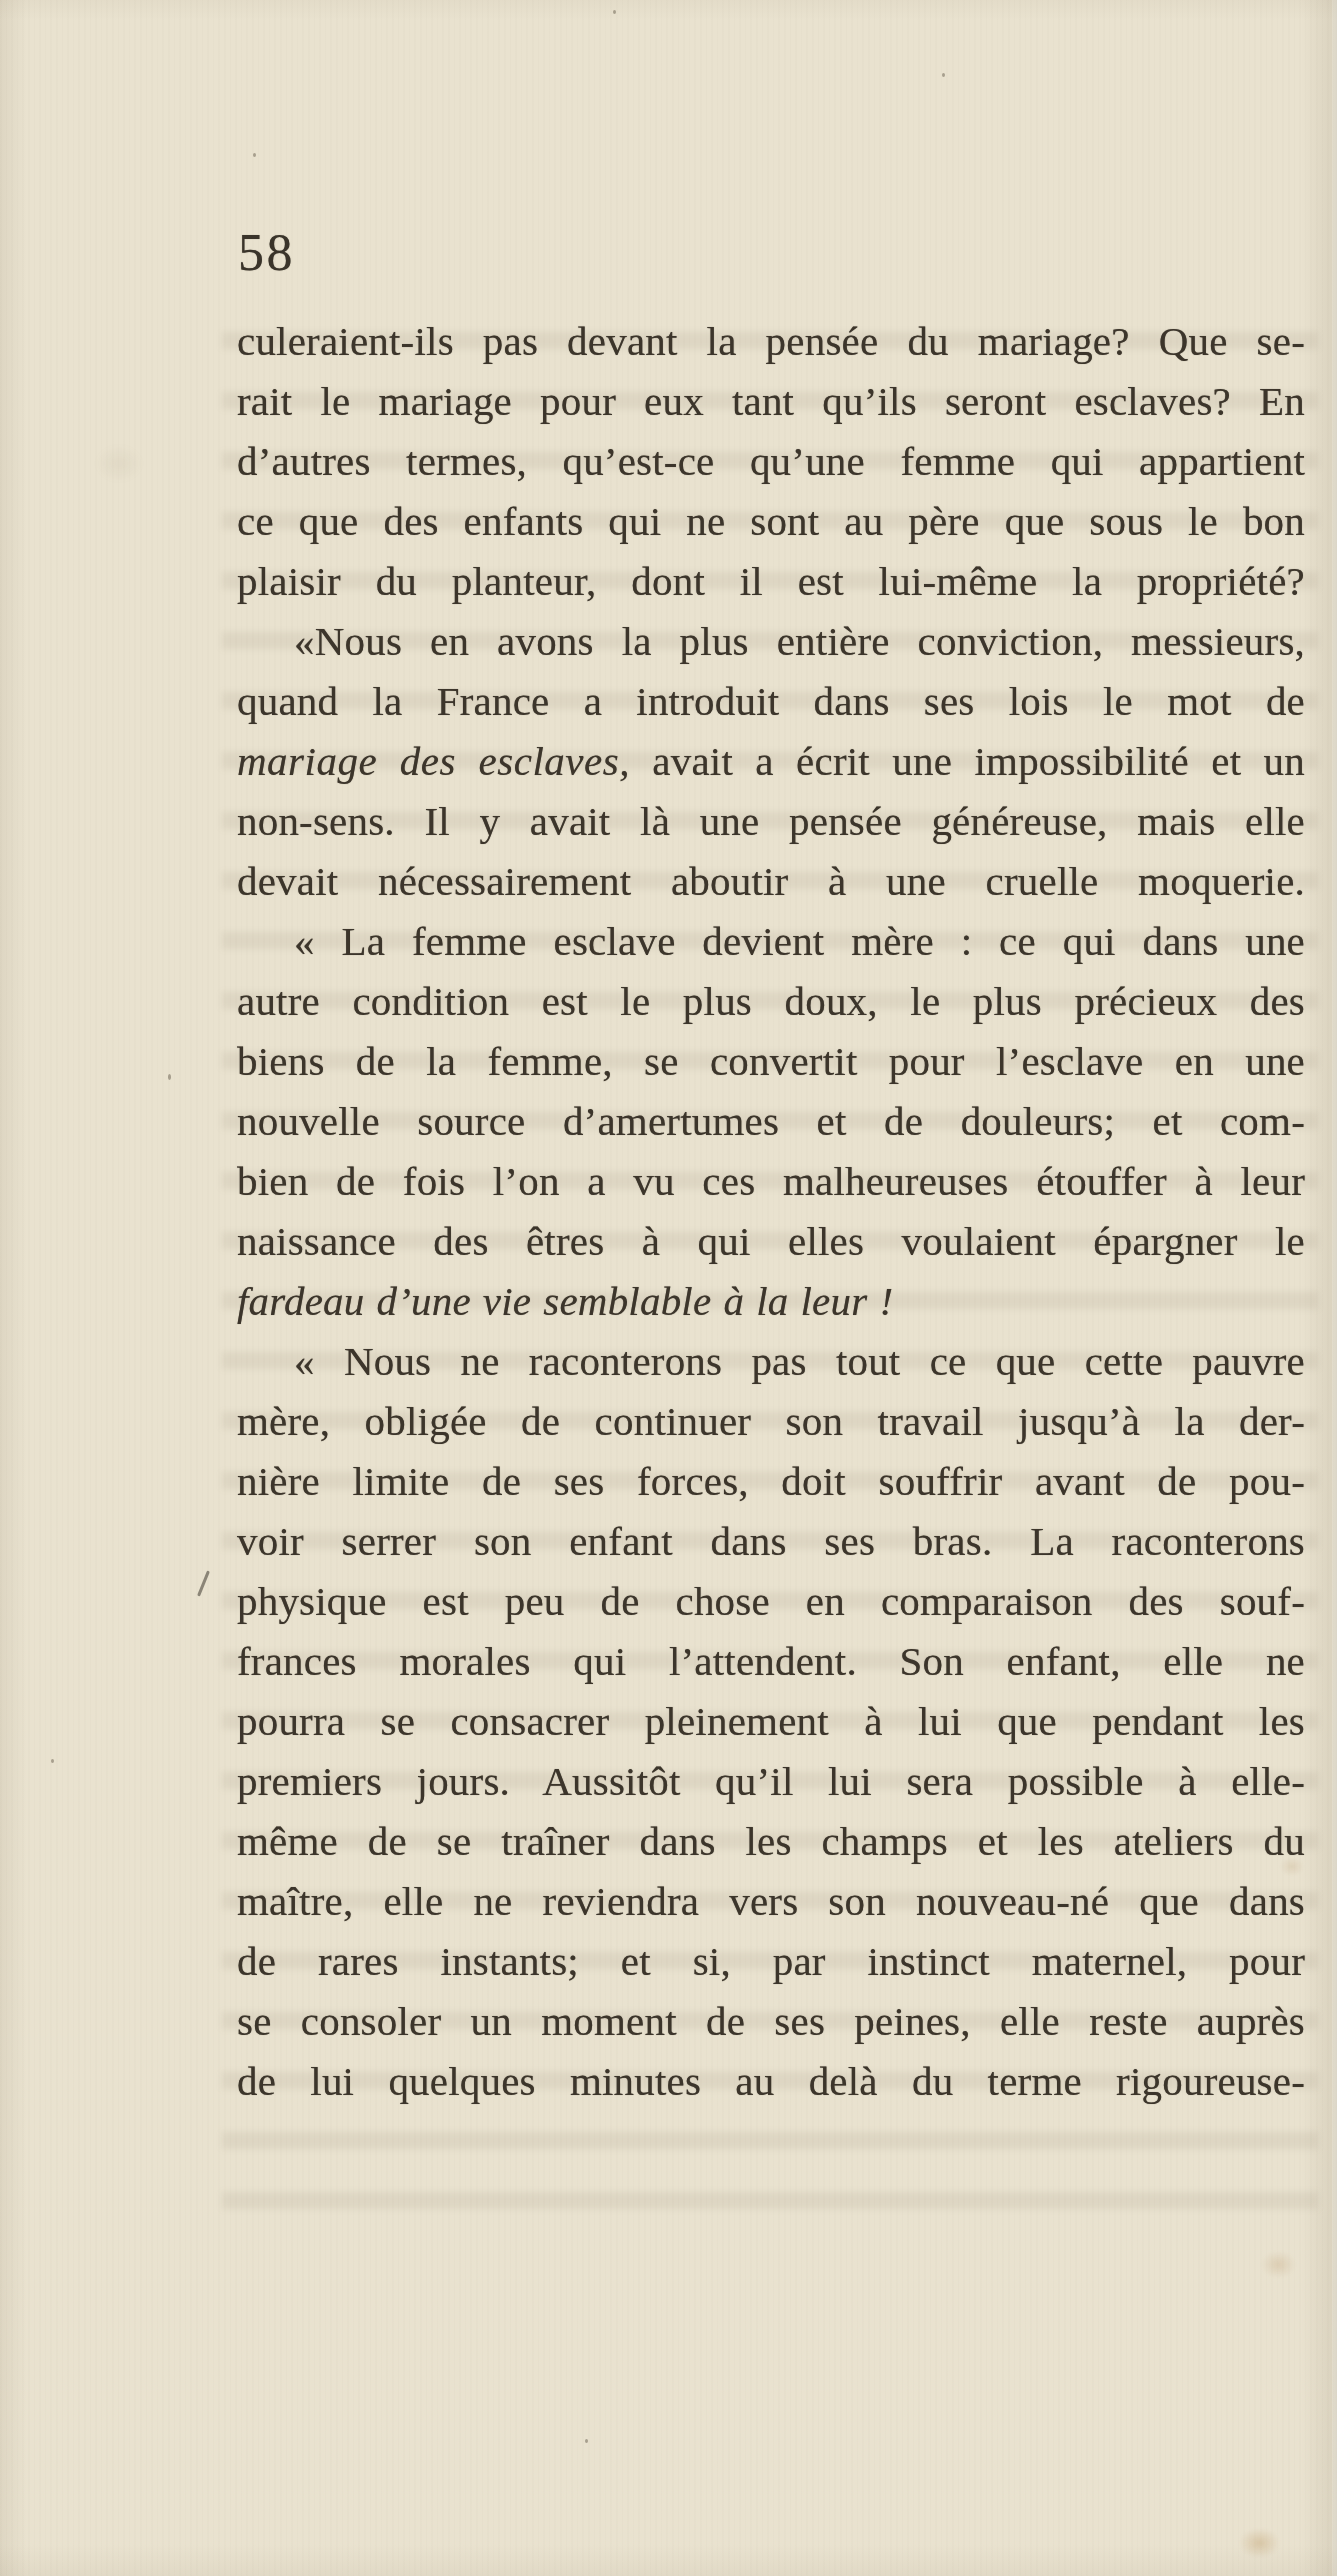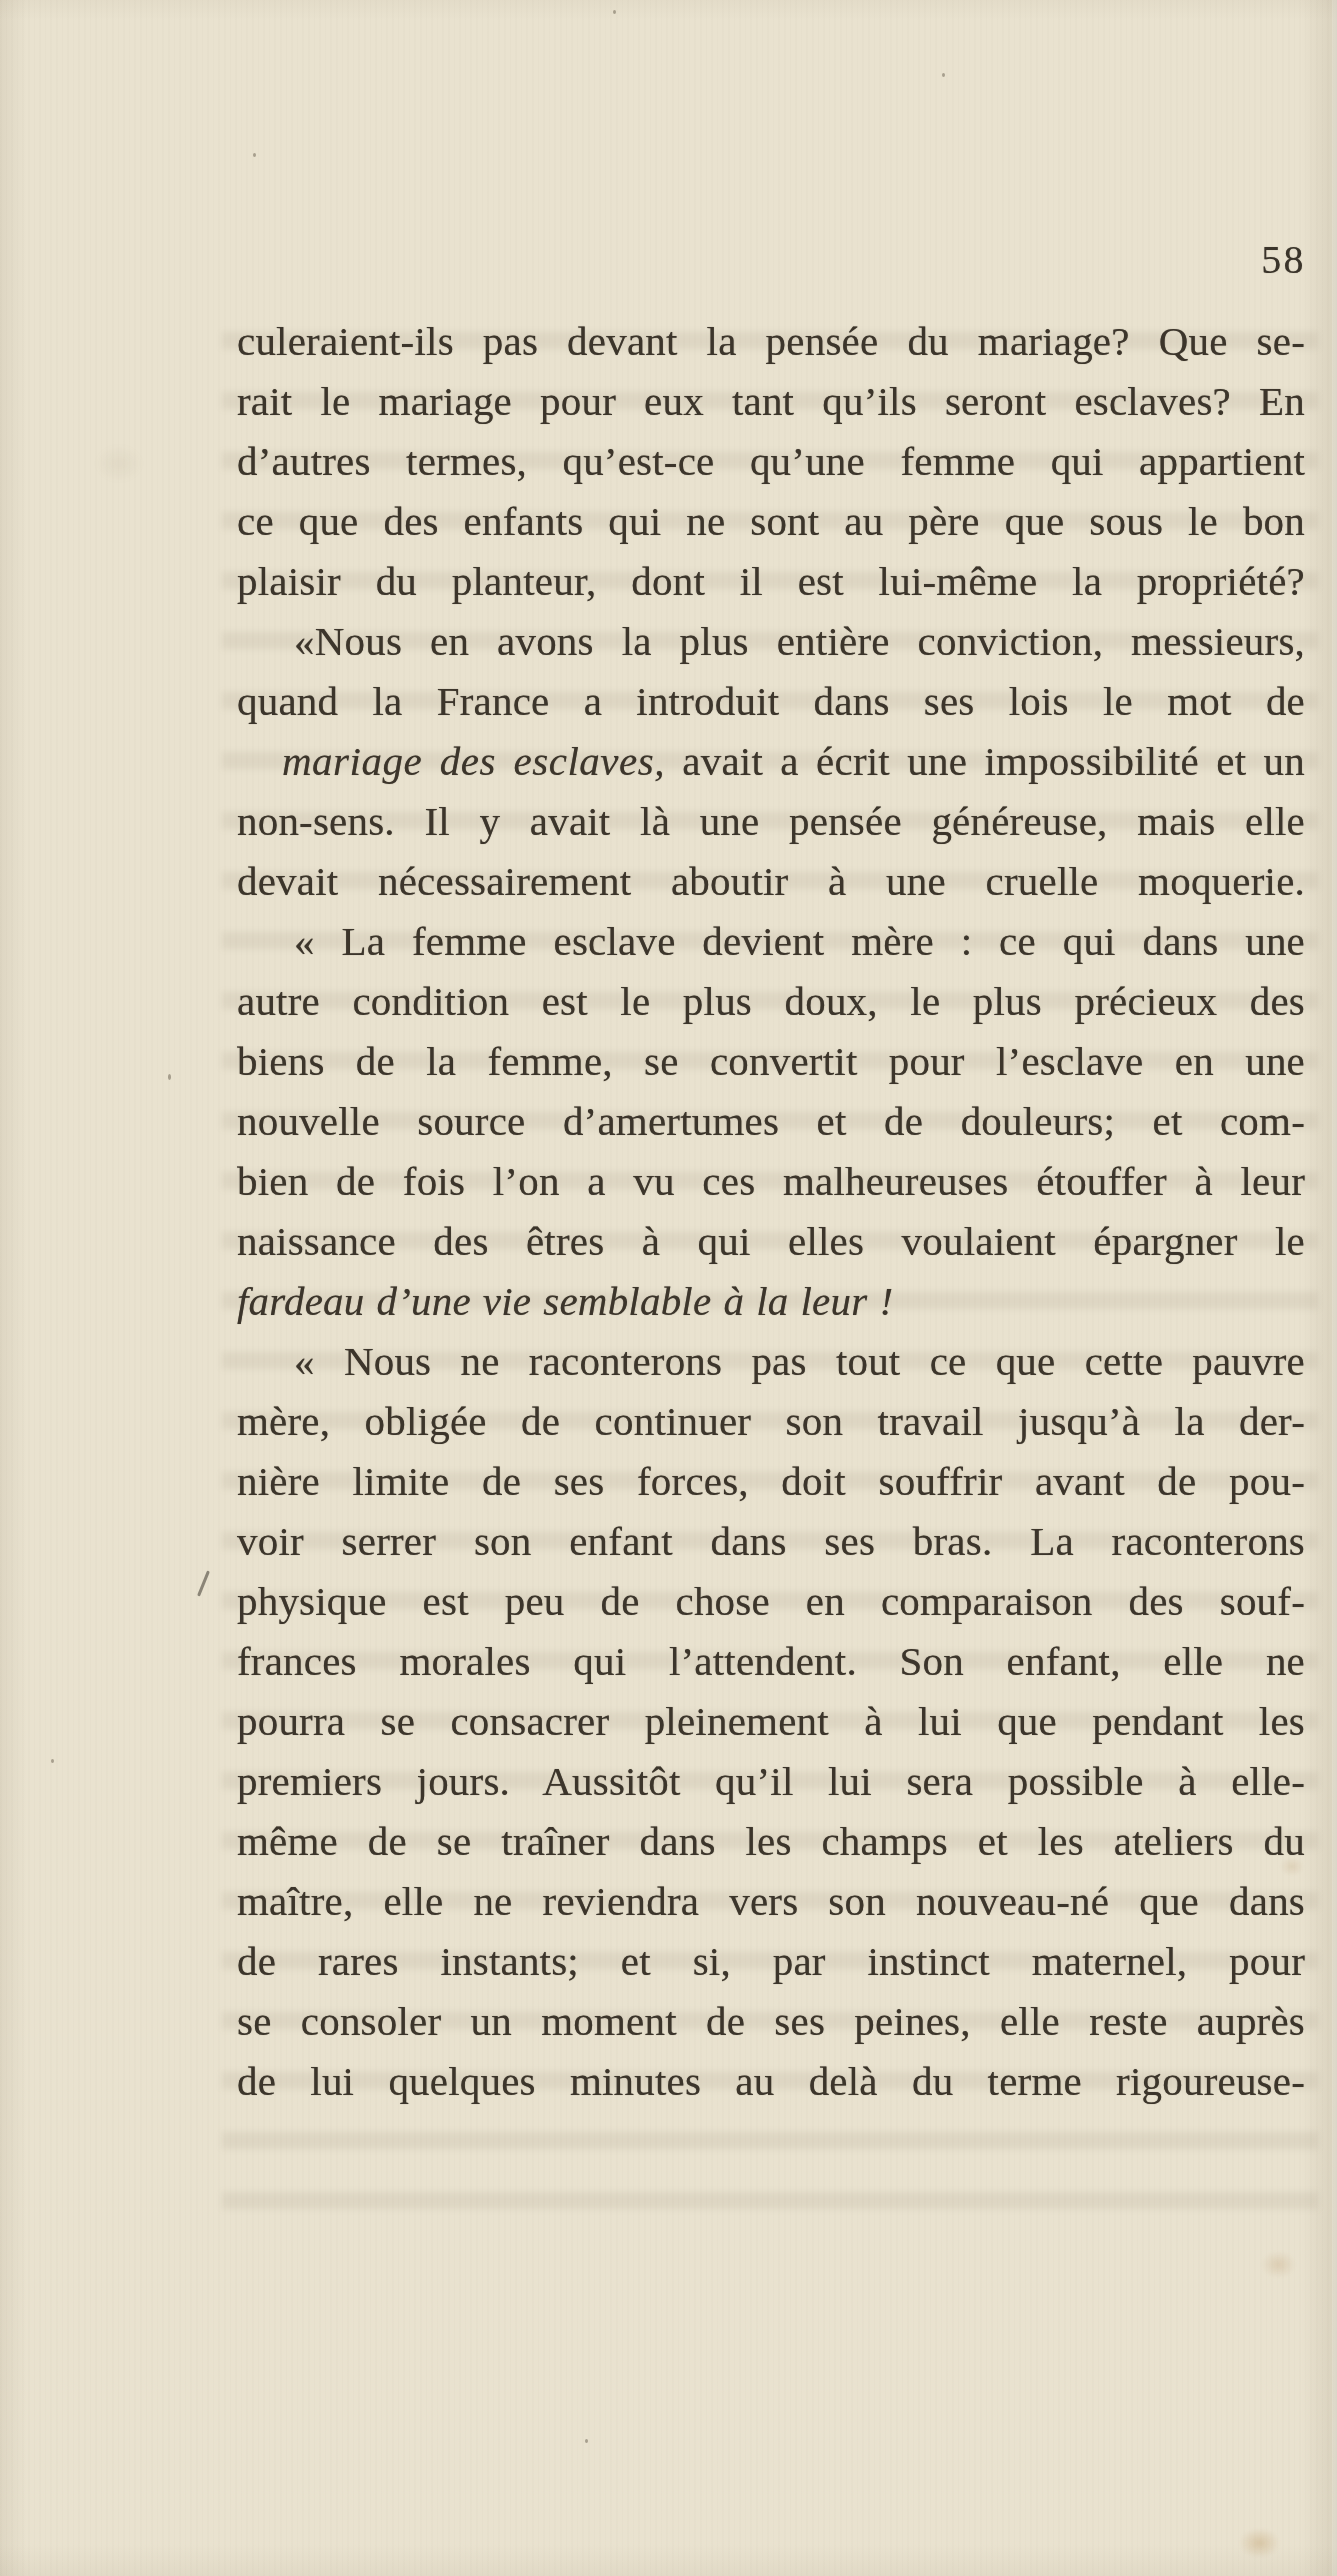--- a/index.html
+++ b/index.html
@@ -16,23 +16,23 @@
       linear-gradient(to left, rgba(205,202,192,0.55) 0, rgba(205,202,192,0.25) 5.6px, rgba(120,105,80,0.12) 5.6px, rgba(120,105,80,0.0) 37px),
       linear-gradient(to bottom, rgba(120,105,80,0.05) 0, rgba(120,105,80,0.0) 20.7px),
       linear-gradient(to top, rgba(120,105,80,0.07) 0, rgba(120,105,80,0.0) 32px),
       var(--paper);
     overflow:hidden;
     font-family:"Liberation Serif","DejaVu Serif",serif;
     color:var(--ink);
   }
   .page-number{
     position:absolute;
-    left:238px;top:236px;width:1068px;
-    text-align:right;
-    font-size:40px;
+    left:238px;top:223px;width:1068px;
+    text-align:left;
+    font-size:52px;
     letter-spacing:2.4px;
     color:#3a342a;
     text-shadow:0 0 0.8px rgba(58,52,42,0.55);
   }
   .text-block{
     position:absolute;
     left:237px;top:311px;width:1068px;
     font-size:41px;
     line-height:60px;
     letter-spacing:0.2px;
@@ -41,21 +41,21 @@
   }
   .line{
     text-align:justify;
     text-align-last:justify;
     text-justify:inter-word;
     height:60px;
     white-space:normal;
   }
   .line.indent{text-indent:57px;}
   .line.flush{text-align-last:left;font-style:italic;}
-  .it{font-style:italic;letter-spacing:0.5px;margin-left:45px;}
+  .it{font-style:italic;letter-spacing:0.5px;}
   .bleed{
     position:absolute;
     left:222px;top:295px;width:1096px;height:1938px;
     background:repeating-linear-gradient(
       to bottom,
       rgba(0,0,0,0) 0 37px,
       rgba(112,101,78,0.09) 37px 54px,
       rgba(0,0,0,0) 54px 60px);
     filter:blur(3.2px);
     pointer-events:none;

